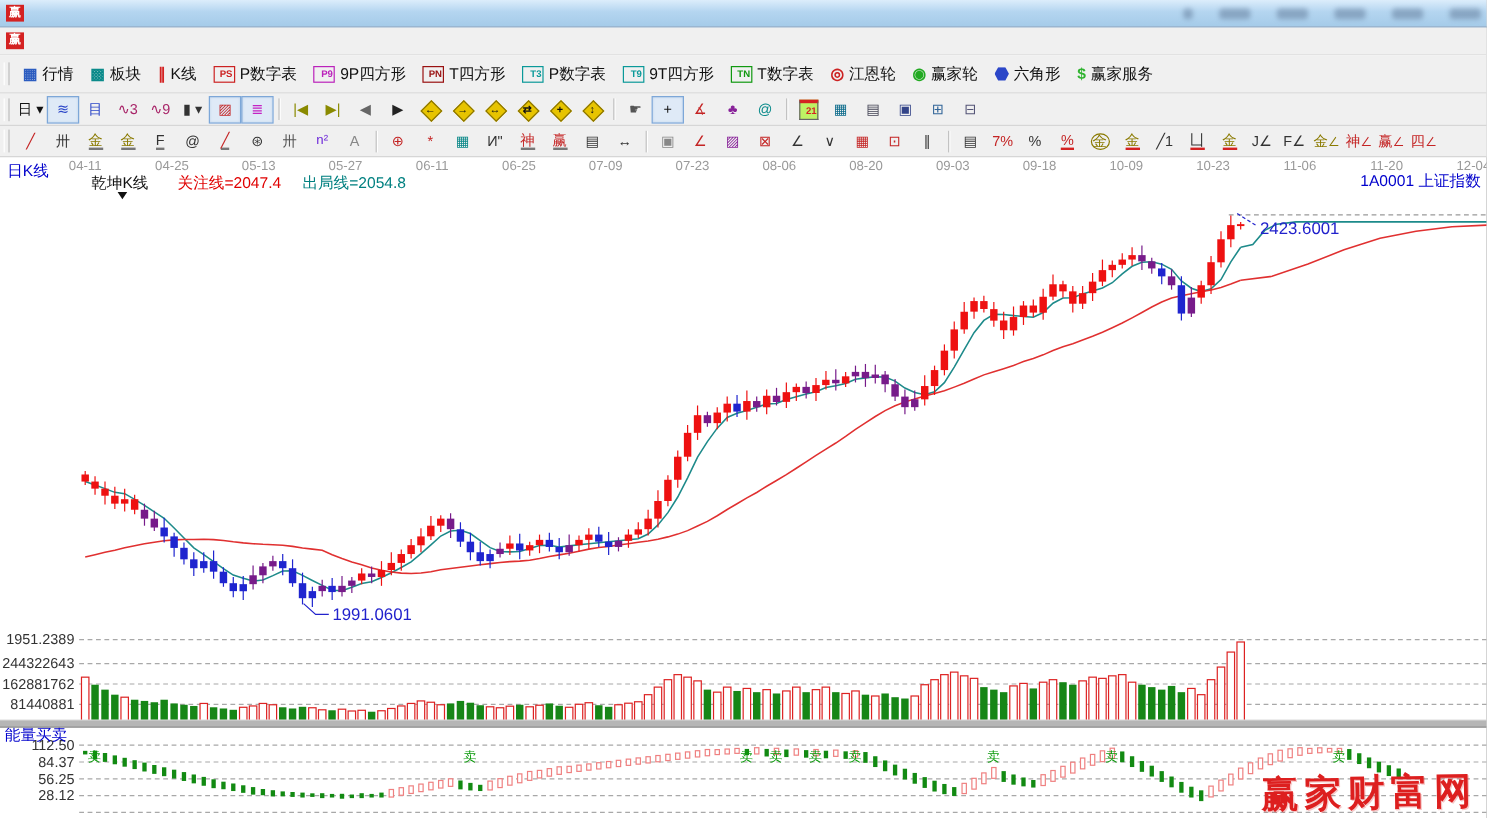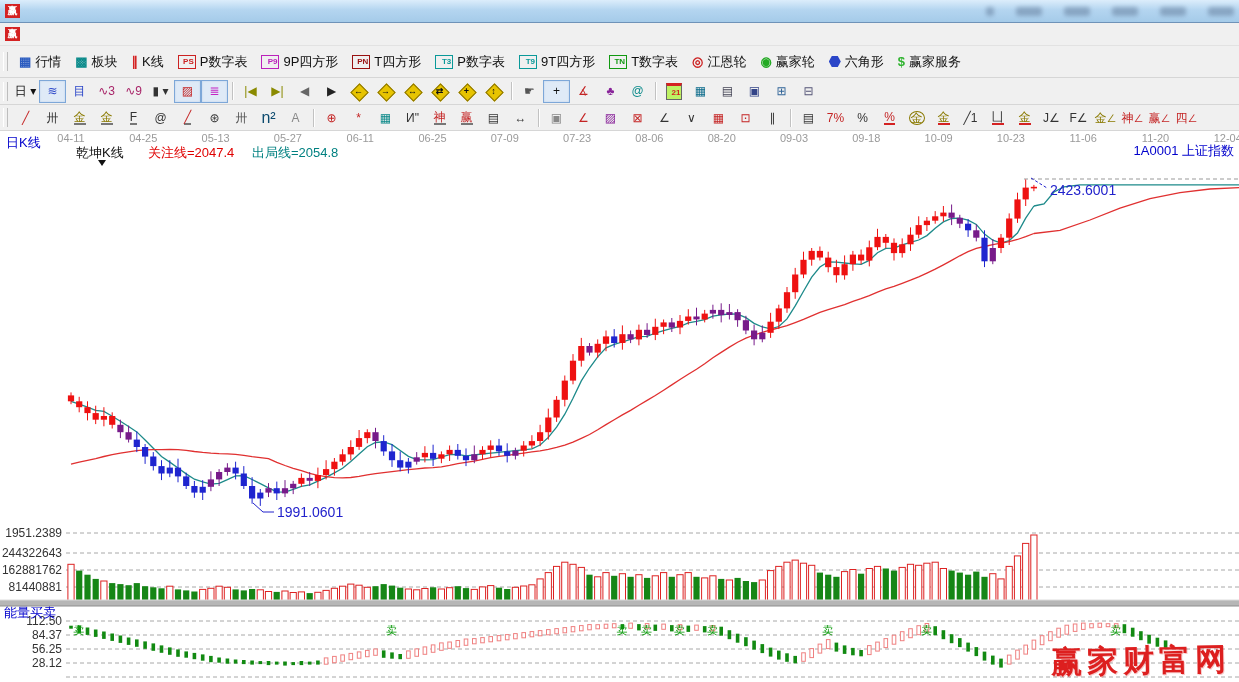--- a/index.html
+++ b/index.html
@@ -260,21 +260,21 @@
       <div class="icon-btn">
         <span class="u-gray " style="color:#c42424;font-size:12px;">╱</span>
       </div>
       <div class="icon-btn">
         <span class="" style="color:#333;font-size:12px;">⊛</span>
       </div>
       <div class="icon-btn">
         <span class="" style="color:#555;font-size:12px;">卅</span>
       </div>
       <div class="icon-btn">
-        <span class="" style="color:#0c4a6e;font-size:16px;">n²</span>
+        <span class="" style="color:#6d28d9;font-size:11px;">n²</span>
       </div>
       <div class="icon-btn">
         <span class="" style="color:#888;font-size:12px;">A</span>
       </div>
       <span class="sep"></span>
       <div class="icon-btn">
         <span class="" style="color:#c42424;font-size:12px;">⊕</span>
       </div>
       <div class="icon-btn">
         <span class="" style="color:#c42424;font-size:12px;">*</span>

